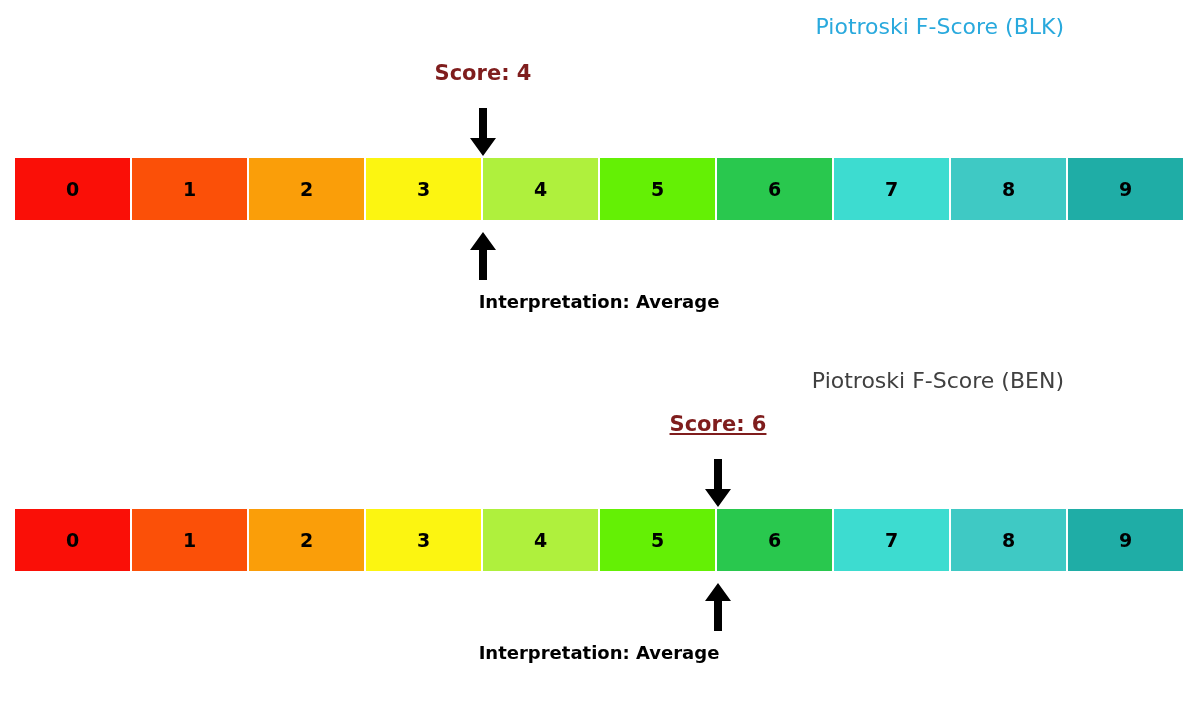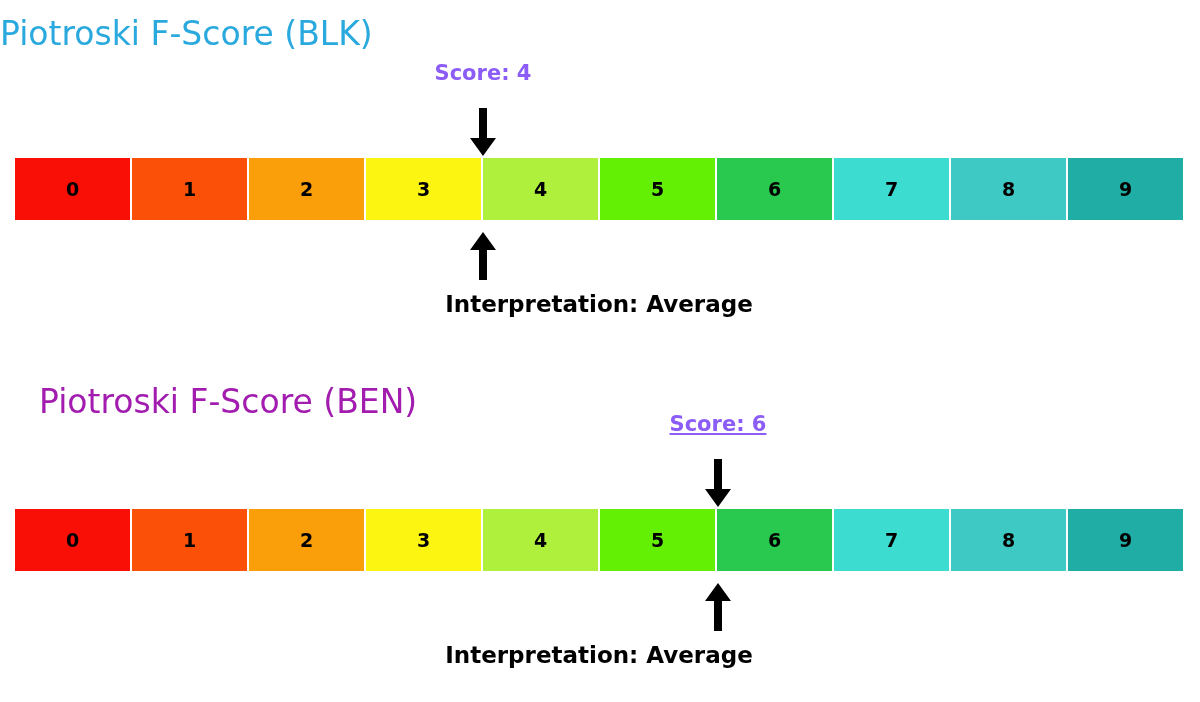--- a/index.html
+++ b/index.html
@@ -18,43 +18,43 @@
   .gauge-panel {
     position: absolute;
     left: 0;
     width: 1200px;
   }
 
   .panel-title {
     position: absolute;
     left: 0;
     width: 1064px;
-    text-align: left;
-    font-family: "DejaVu Sans", sans-serif;
-    font-size: 33px;
+    text-align: right;
+    font-family: "DejaVu Sans", sans-serif;
+    font-size: 22px;
     font-weight: 400;
     letter-spacing: 0px;
     white-space: nowrap;
   }
 
   .score-label {
     position: absolute;
     font-family: "DejaVu Sans", sans-serif;
     font-size: 21px;
     font-weight: bold;
-    color: #8b5cf6;
+    color: #7f1d1d;
     white-space: nowrap;
     transform: translateX(-50%);
     text-align: center;
   }
 
   .interp-label {
     position: absolute;
     font-family: "DejaVu Sans", sans-serif;
-    font-size: 23px;
+    font-size: 18px;
     font-weight: bold;
     color: #000000;
     white-space: nowrap;
     transform: translateX(-50%);
     text-align: center;
   }
 
   .scale-bar {
     position: absolute;
     left: 15px;
@@ -145,21 +145,21 @@
     <svg width="40" height="48" viewBox="0 0 40 48" xmlns="http://www.w3.org/2000/svg">
       <path d="M20 0 L33 18 H24 V48 H16 V18 H7 Z" fill="#000000"></path>
     </svg>
   </div>
 
   <div class="interp-label" style="top:291px; left:599px;">Interpretation: Average</div>
 </div>
 
 <div class="gauge-panel" style="top:350px; height:352px;">
 
-  <div class="panel-title" style="top:32px; color:#a21caf;margin-left:39px;">Piotroski F-Score (BEN)</div>
+  <div class="panel-title" style="top:18px; color:#404040;">Piotroski F-Score (BEN)</div>
 
   <div class="score-label" style="top:62px; left:718px;text-decoration:underline;">Score: 6</div>
 
   <div class="arrow" style="top:109px; left:718px;">
     <svg width="40" height="48" viewBox="0 0 40 48" xmlns="http://www.w3.org/2000/svg">
       <path d="M16 0 H24 V30 H33 L20 48 L7 30 H16 Z" fill="#000000"></path>
     </svg>
   </div>
 
   <div class="scale-bar" style="top:159px;">

